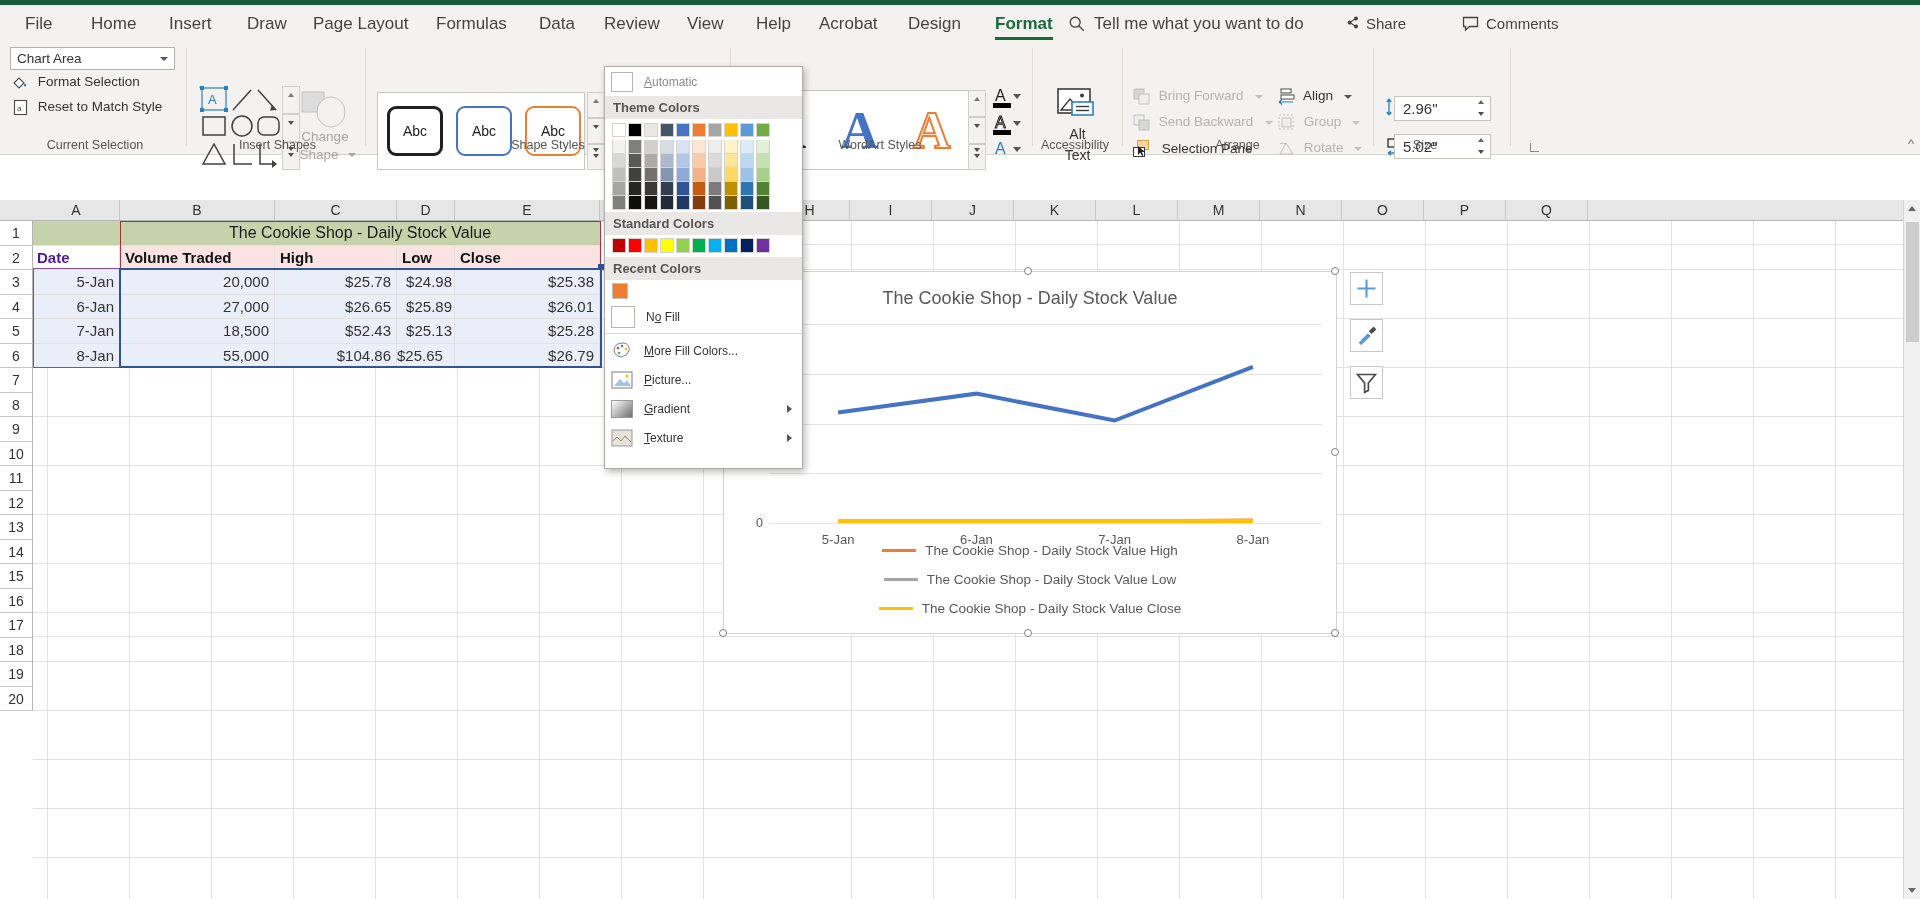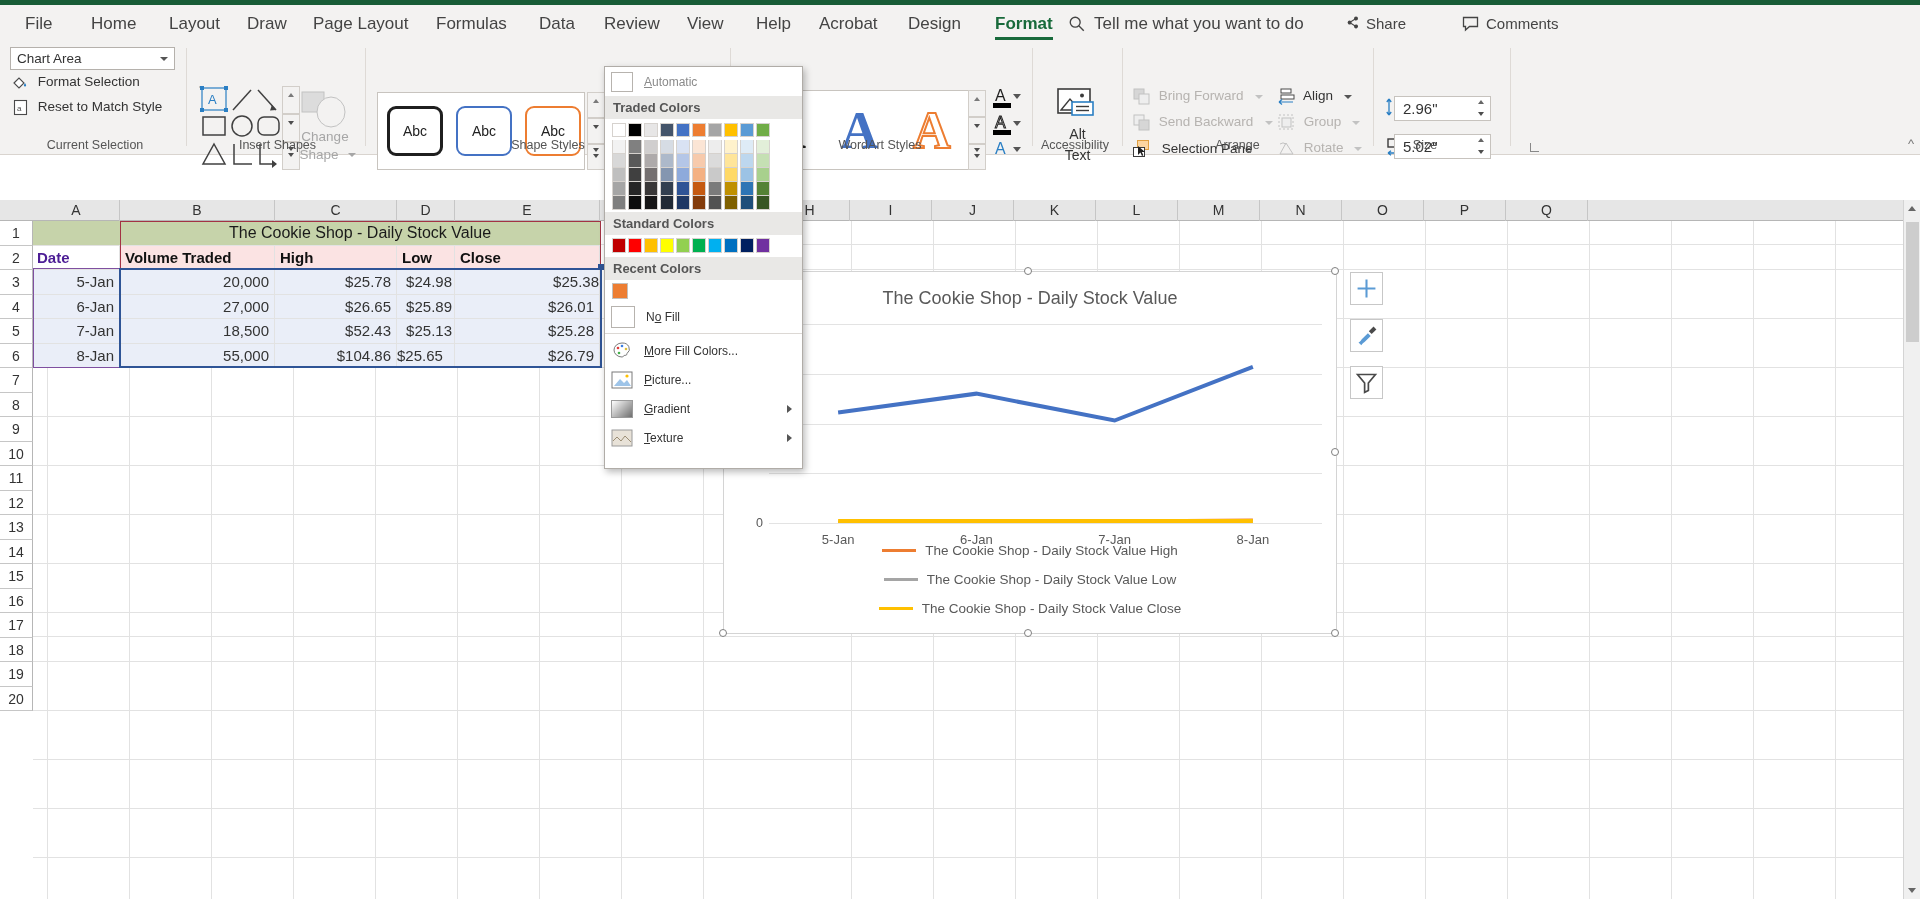--- a/index.html
+++ b/index.html
@@ -110,21 +110,21 @@
 </head>
 <body>
 
 <div class="app">
 
   <div class="topstrip"></div>
 
   <div class="tabbar">
     <div class="tab" style="left:14px">File</div>
     <div class="tab" style="left:80px">Home</div>
-    <div class="tab" style="left:158px">Layout</div>
+    <div class="tab" style="left:158px">Insert</div>
     <div class="tab" style="left:236px">Draw</div>
     <div class="tab" style="left:302px">Page Layout</div>
     <div class="tab" style="left:425px">Formulas</div>
     <div class="tab" style="left:528px">Data</div>
     <div class="tab" style="left:593px">Review</div>
     <div class="tab" style="left:676px">View</div>
     <div class="tab" style="left:745px">Help</div>
     <div class="tab" style="left:808px">Acrobat</div>
     <div class="tab" style="left:897px">Design</div>
     <div class="tab active" style="left:984px">Format</div>
@@ -451,21 +451,21 @@
     <div class="cell" style="left:33px;top:45.5px;width:87px;background:#fff;font-weight:bold;padding-left:4px;color:#4c1d95">Date</div>
     <div class="cell" style="left:120px;top:45.5px;width:155px;background:#fbe3e3;font-weight:bold;padding-left:5px;color:#111">Volume Traded</div>
     <div class="cell" style="left:275px;top:45.5px;width:122px;background:#fbe3e3;font-weight:bold;padding-left:5px;color:#111">High</div>
     <div class="cell" style="left:397px;top:45.5px;width:58px;background:#fbe3e3;font-weight:bold;padding-left:5px;color:#111">Low</div>
     <div class="cell" style="left:455px;top:45.5px;width:145px;background:#fbe3e3;font-weight:bold;padding-left:5px;color:#111">Close</div>
 
     <div class="cell" style="left:33px;top:70px;width:87px;background:#eaeef8;text-align:right;padding-right:5px">5-Jan</div>
     <div class="cell" style="left:120px;top:70px;width:155px;background:#eaeef8;text-align:right;padding-right:5px">20,000</div>
     <div class="cell" style="left:275px;top:70px;width:122px;background:#eaeef8;text-align:right;padding-right:5px">$25.78</div>
     <div class="cell" style="left:397px;top:70px;width:58px;background:#eaeef8;text-align:right;padding-right:2px">$24.98</div>
-    <div class="cell" style="left:455px;top:70px;width:145px;background:#eaeef8;text-align:right;">$25.38</div>
+    <div class="cell" style="left:455px;top:70px;width:145px;background:#eaeef8;text-align:right;padding-right:5px">$25.38</div>
 
     <div class="cell" style="left:33px;top:94.5px;width:87px;background:#eaeef8;text-align:right;padding-right:5px">6-Jan</div>
     <div class="cell" style="left:120px;top:94.5px;width:155px;background:#eaeef8;text-align:right;padding-right:5px">27,000</div>
     <div class="cell" style="left:275px;top:94.5px;width:122px;background:#eaeef8;text-align:right;padding-right:5px">$26.65</div>
     <div class="cell" style="left:397px;top:94.5px;width:58px;background:#eaeef8;text-align:right;padding-right:2px">$25.89</div>
     <div class="cell" style="left:455px;top:94.5px;width:145px;background:#eaeef8;text-align:right;padding-right:5px">$26.01</div>
 
     <div class="cell" style="left:33px;top:119px;width:87px;background:#eaeef8;text-align:right;padding-right:5px">7-Jan</div>
     <div class="cell" style="left:120px;top:119px;width:155px;background:#eaeef8;text-align:right;padding-right:5px">18,500</div>
     <div class="cell" style="left:275px;top:119px;width:122px;background:#eaeef8;text-align:right;padding-right:5px">$52.43</div>
@@ -548,21 +548,21 @@
       <path d="M7 8h19l-7.5 9v8l-4 2v-10z" fill="none" stroke="#4a4a4a" stroke-width="1.8"></path>
     </svg>
   </div>
 
   <div class="dropdown">
     <div class="dd-item">
       <span class="dd-swatch"></span>
       <span style="color:#8a8a8a"><span class="u">A</span>utomatic</span>
     </div>
 
-    <div class="dd-head">Traded Colors</div>
+    <div class="dd-head">Theme Colors</div>
     <div class="swgrid" id="theme-grid">
         <div class="swcol">
           <div style="background: rgb(255, 255, 255);"></div>
           <div style="background: rgb(242, 242, 242);"></div>
           <div style="background: rgb(216, 216, 216);"></div>
           <div style="background: rgb(191, 191, 191);"></div>
           <div style="background: rgb(165, 165, 165);"></div>
           <div style="background: rgb(127, 127, 127);"></div>
         </div>
         <div class="swcol">

